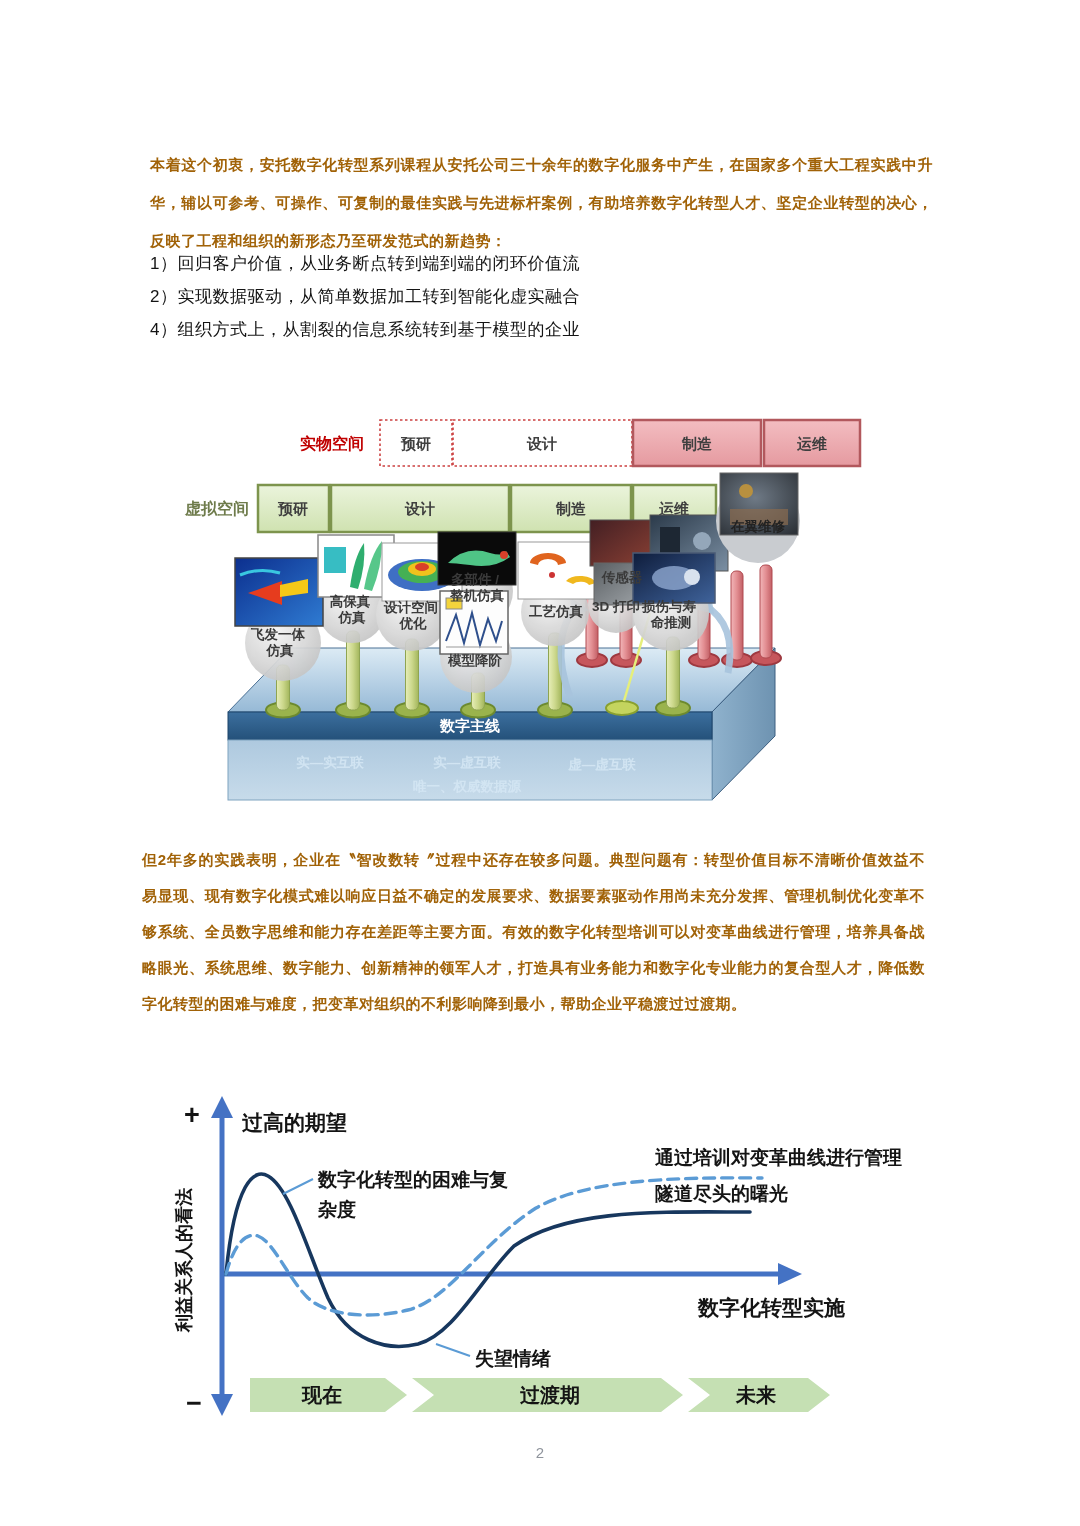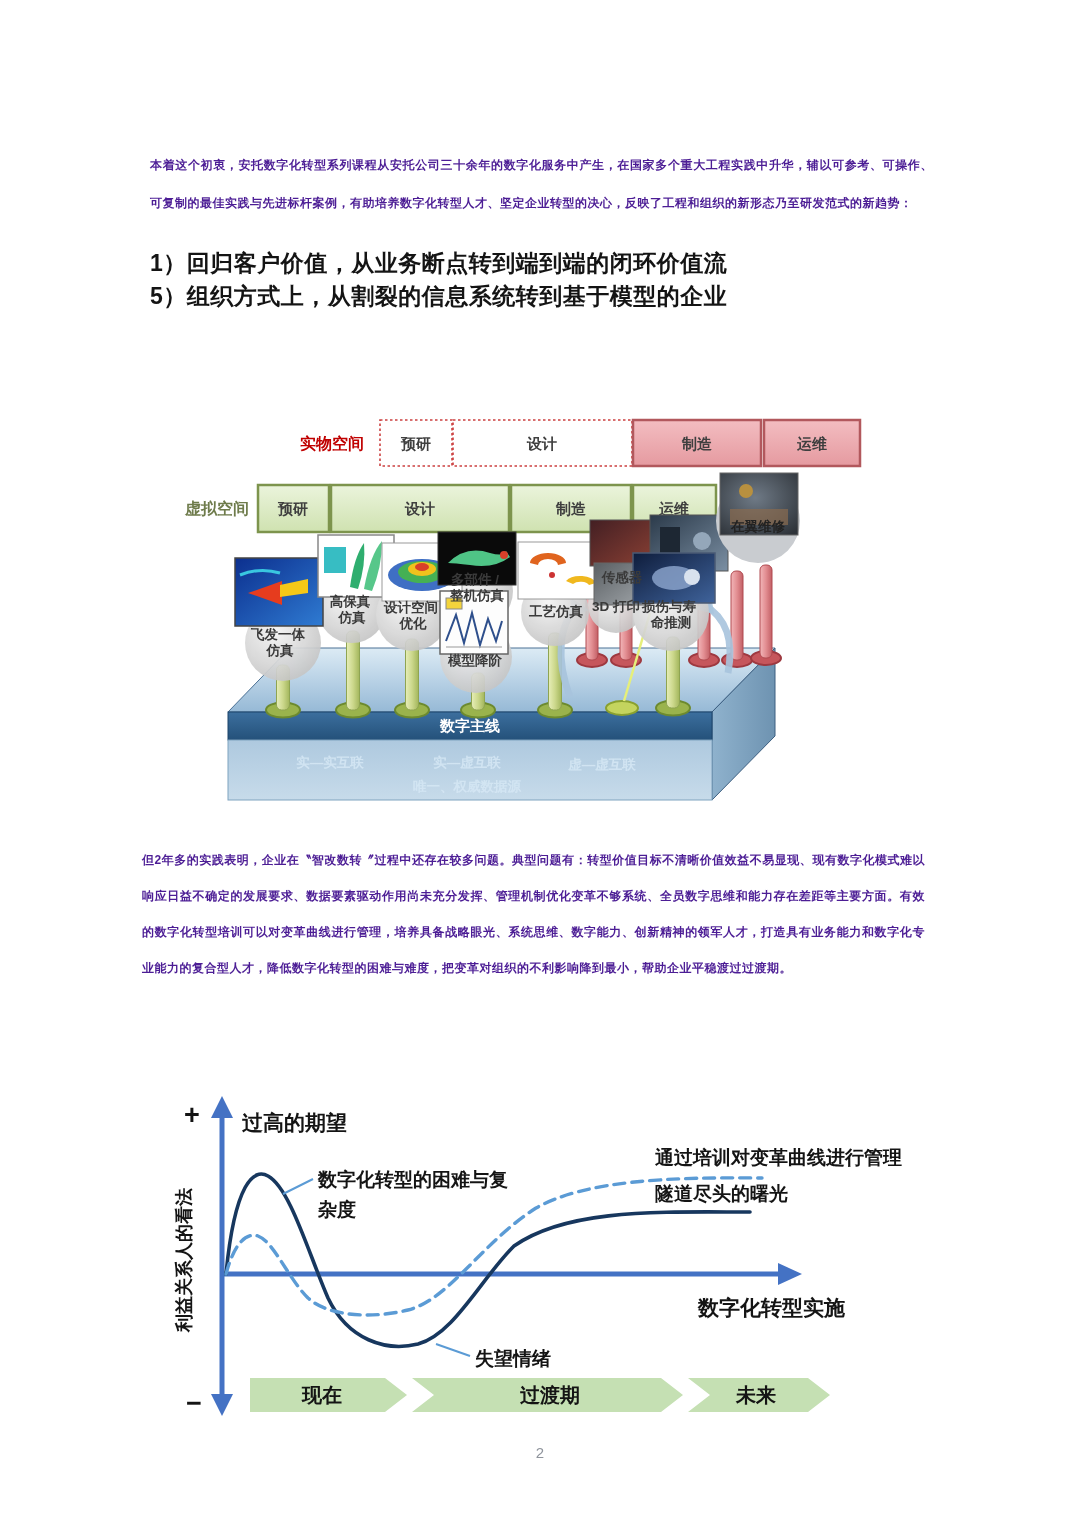--- a/index.html
+++ b/index.html
@@ -1,21 +1,21 @@
 <!DOCTYPE html>
 <html><head>
 <meta charset="utf-8">
 <style>
   html,body{margin:0;padding:0;background:#e9e9e9;}
   body{width:1080px;height:1526px;position:relative;background:#ffffff;
        font-family:"Liberation Sans","DejaVu Sans",sans-serif;color:#111;}
   .abs{position:absolute;}
-  .para{font-size:12px;font-weight:600;line-height:38px;text-align:justify;color:#4c1d95;letter-spacing:.5px;}
+  .para{font-size:15px;font-weight:600;line-height:38px;text-align:justify;color:#a16207;letter-spacing:.5px;}
   .para2{line-height:36px;}
-  .numlist div{font-size:23px;font-weight:700;line-height:33px;color:#141414;letter-spacing:.5px;}
+  .numlist div{font-size:17px;font-weight:400;line-height:33px;color:#141414;letter-spacing:.5px;}
   .pagenum{font-size:15px;color:#8f949c;font-weight:400;}
   
   text{font-family:"Liberation Sans","DejaVu Sans",sans-serif;}
   .cap{font-size:13.5px;font-weight:600;fill:#3a3a3a;text-anchor:middle;}
   .barlab{font-size:15px;font-weight:600;fill:#3f3f3f;text-anchor:middle;}
   .spaceP{font-size:16px;font-weight:700;fill:#c00000;text-anchor:middle;}
   .spaceV{font-size:16px;font-weight:700;fill:#6e7b4b;text-anchor:middle;}
   .bandlab{font-size:15px;font-weight:700;fill:#ffffff;text-anchor:middle;}
   .linklab{font-size:13.5px;font-weight:600;fill:#d6e8f5;opacity:.85;text-anchor:middle;}
   .ann{font-size:19px;font-weight:700;fill:#141414;}
@@ -24,21 +24,22 @@
   .sign{font-size:27px;font-weight:700;fill:#141414;}
   .ylab{font-size:18px;font-weight:700;fill:#141414;text-anchor:middle;}
 </style>
 </head>
 <body>
 
 <div class="abs para" style="left:150px;top:146px;width:783px;">本着这个初衷，安托数字化转型系列课程从安托公司三十余年的数字化服务中产生，在国家多个重大工程实践中升华，辅以可参考、可操作、可复制的最佳实践与先进标杆案例，有助培养数字化转型人才、坚定企业转型的决心，反映了工程和组织的新形态乃至研发范式的新趋势：</div>
 
 <div class="abs numlist" style="left:150px;top:247px;width:783px;">
   <div>1）回归客户价值，从业务断点转到端到端的闭环价值流</div>
-  <div>5）组织方式上，从割裂的信息系统转到基于模型的企业</div>
+  <div>2）实现数据驱动，从简单数据加工转到智能化虚实融合</div>
+  <div>4）组织方式上，从割裂的信息系统转到基于模型的企业</div>
 </div>
 
 <div class="abs para para2" style="left:142px;top:842px;width:783px;">但2年多的实践表明，企业在〝智改数转〞过程中还存在较多问题。典型问题有：转型价值目标不清晰价值效益不易显现、现有数字化模式难以响应日益不确定的发展要求、数据要素驱动作用尚未充分发挥、管理机制优化变革不够系统、全员数字思维和能力存在差距等主要方面。有效的数字化转型培训可以对变革曲线进行管理，培养具备战略眼光、系统思维、数字能力、创新精神的领军人才，打造具有业务能力和数字化专业能力的复合型人才，降低数字化转型的困难与难度，把变革对组织的不利影响降到最小，帮助企业平稳渡过过渡期。</div>
 
 <div class="abs pagenum" style="left:0;top:1444px;width:1080px;text-align:center;">2</div>
 
 <svg class="abs" style="left:180px;top:415px;" width="720" height="400" viewBox="0 0 720 400">
   <defs>
     <linearGradient id="gPink" x1="0" y1="0" x2="0" y2="1">
       <stop offset="0" stop-color="#f3bdc1"></stop>

